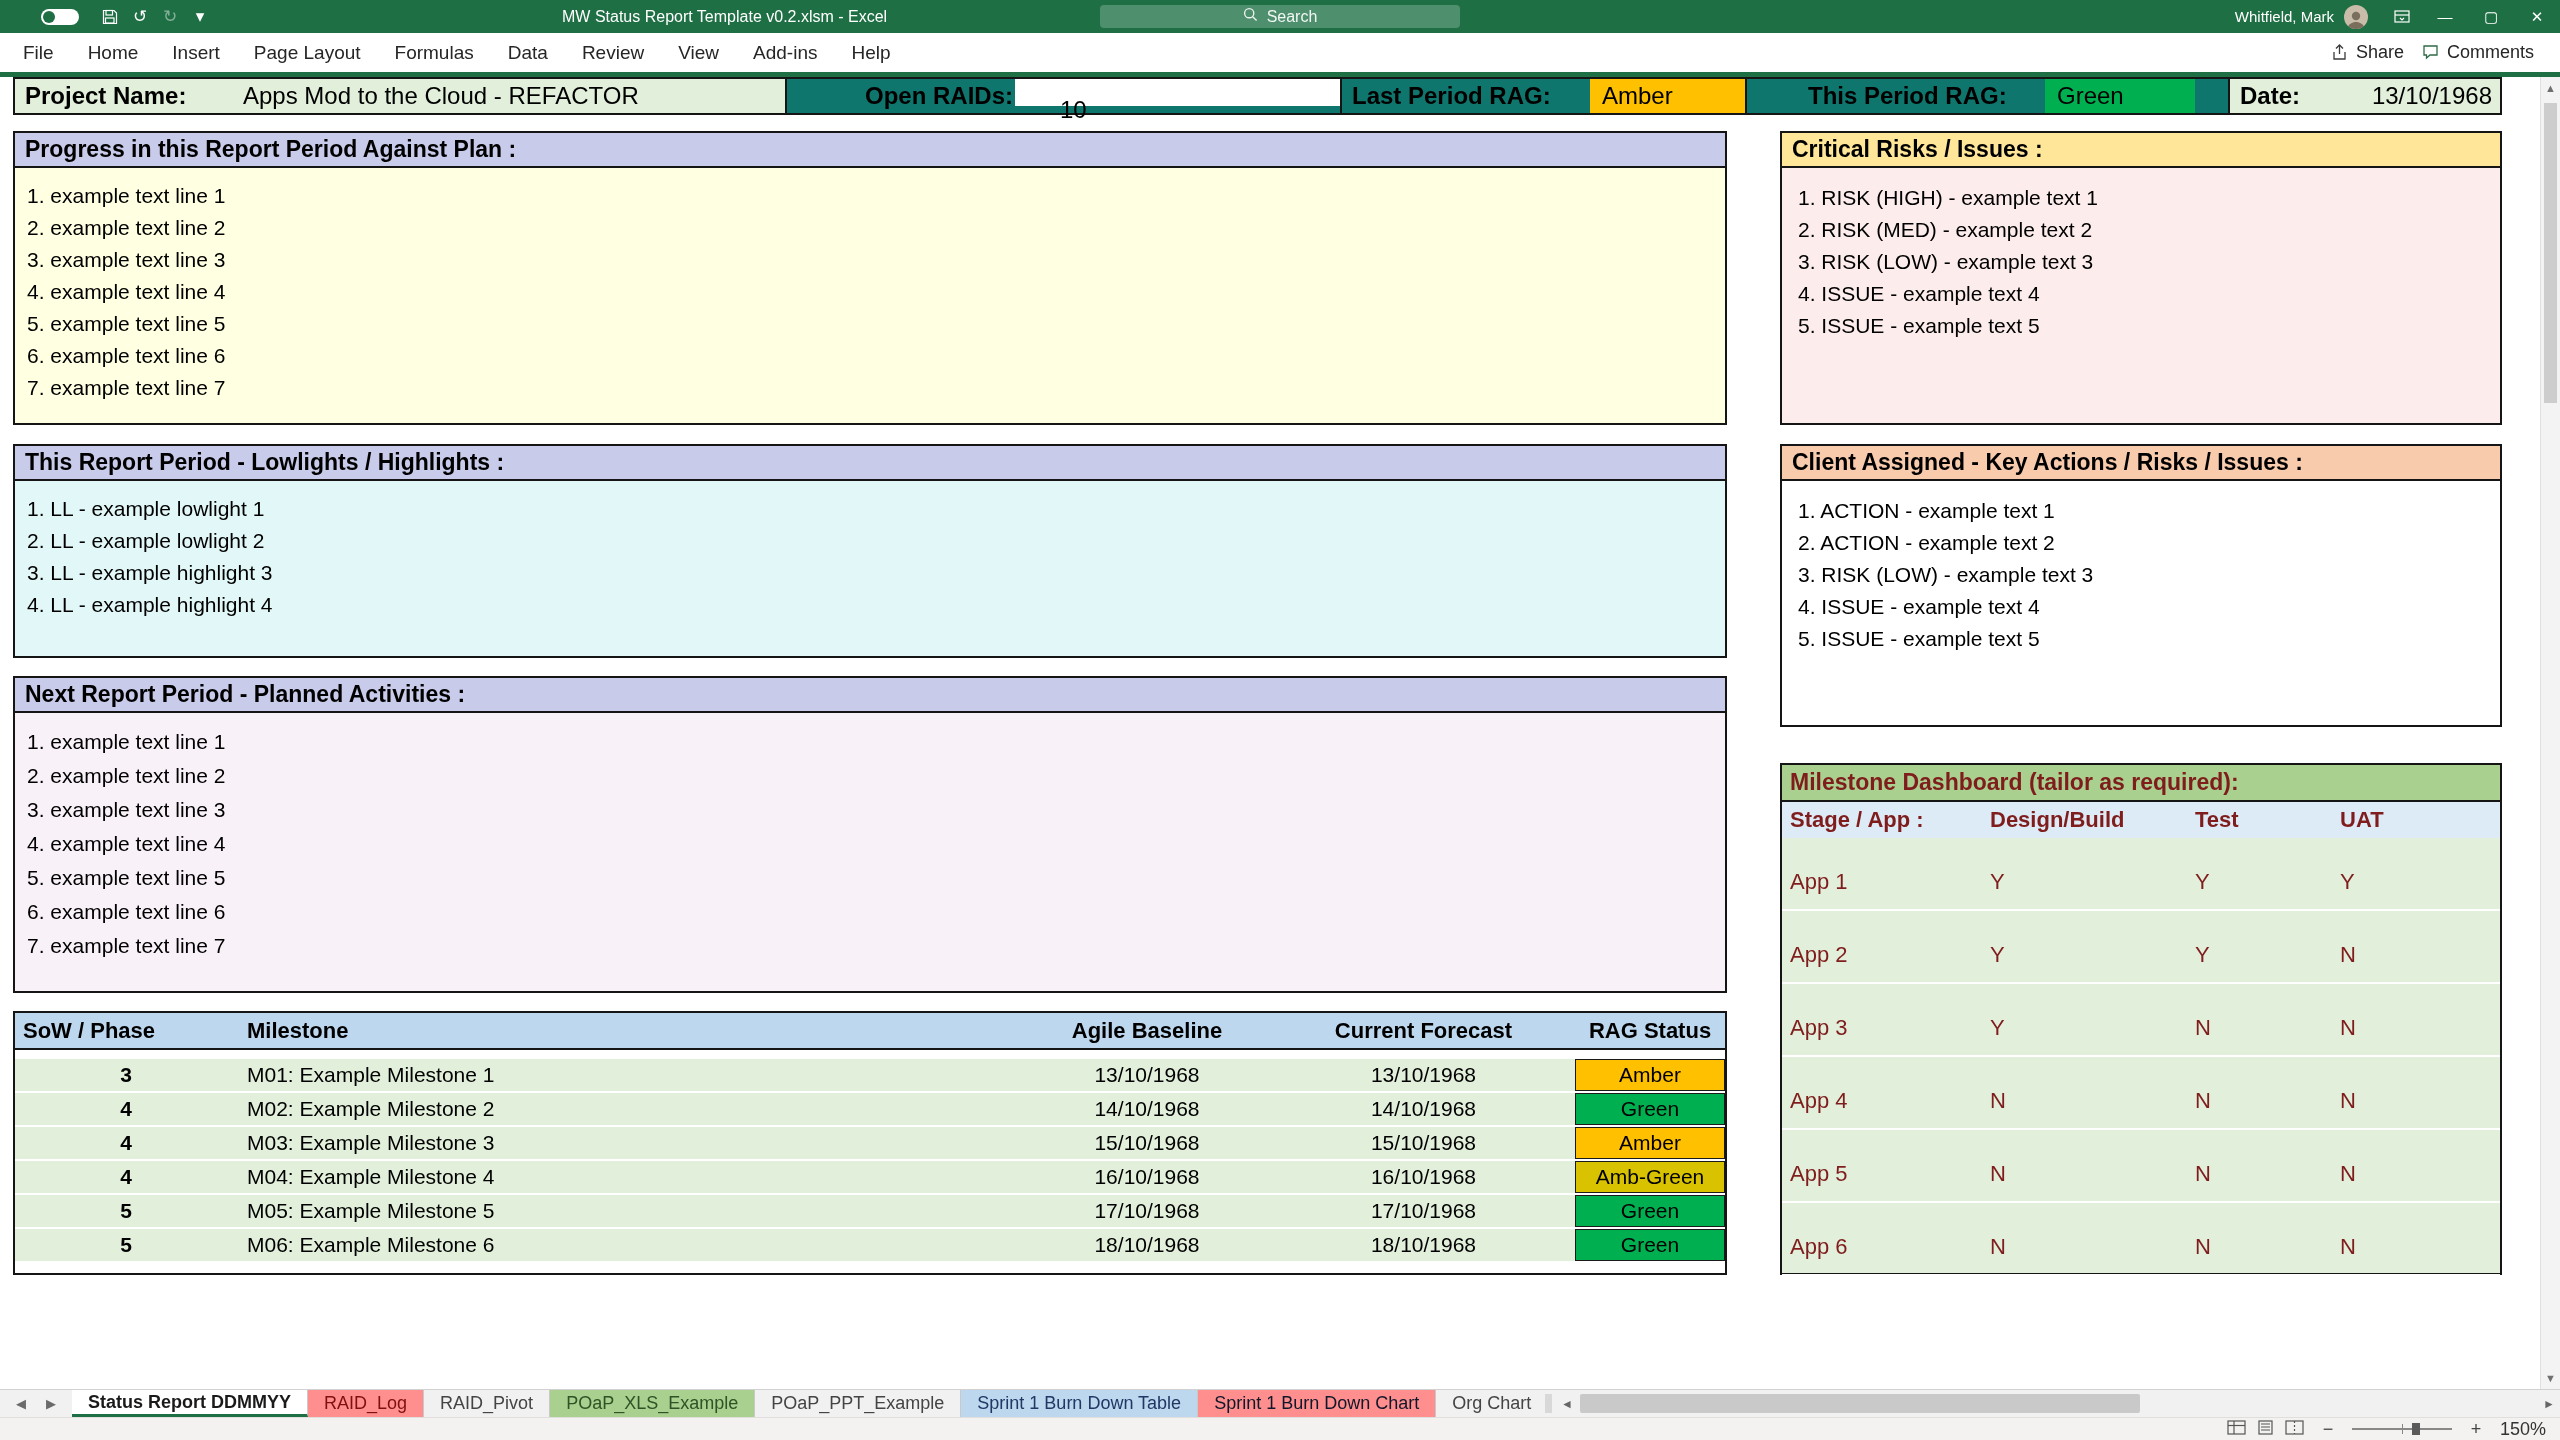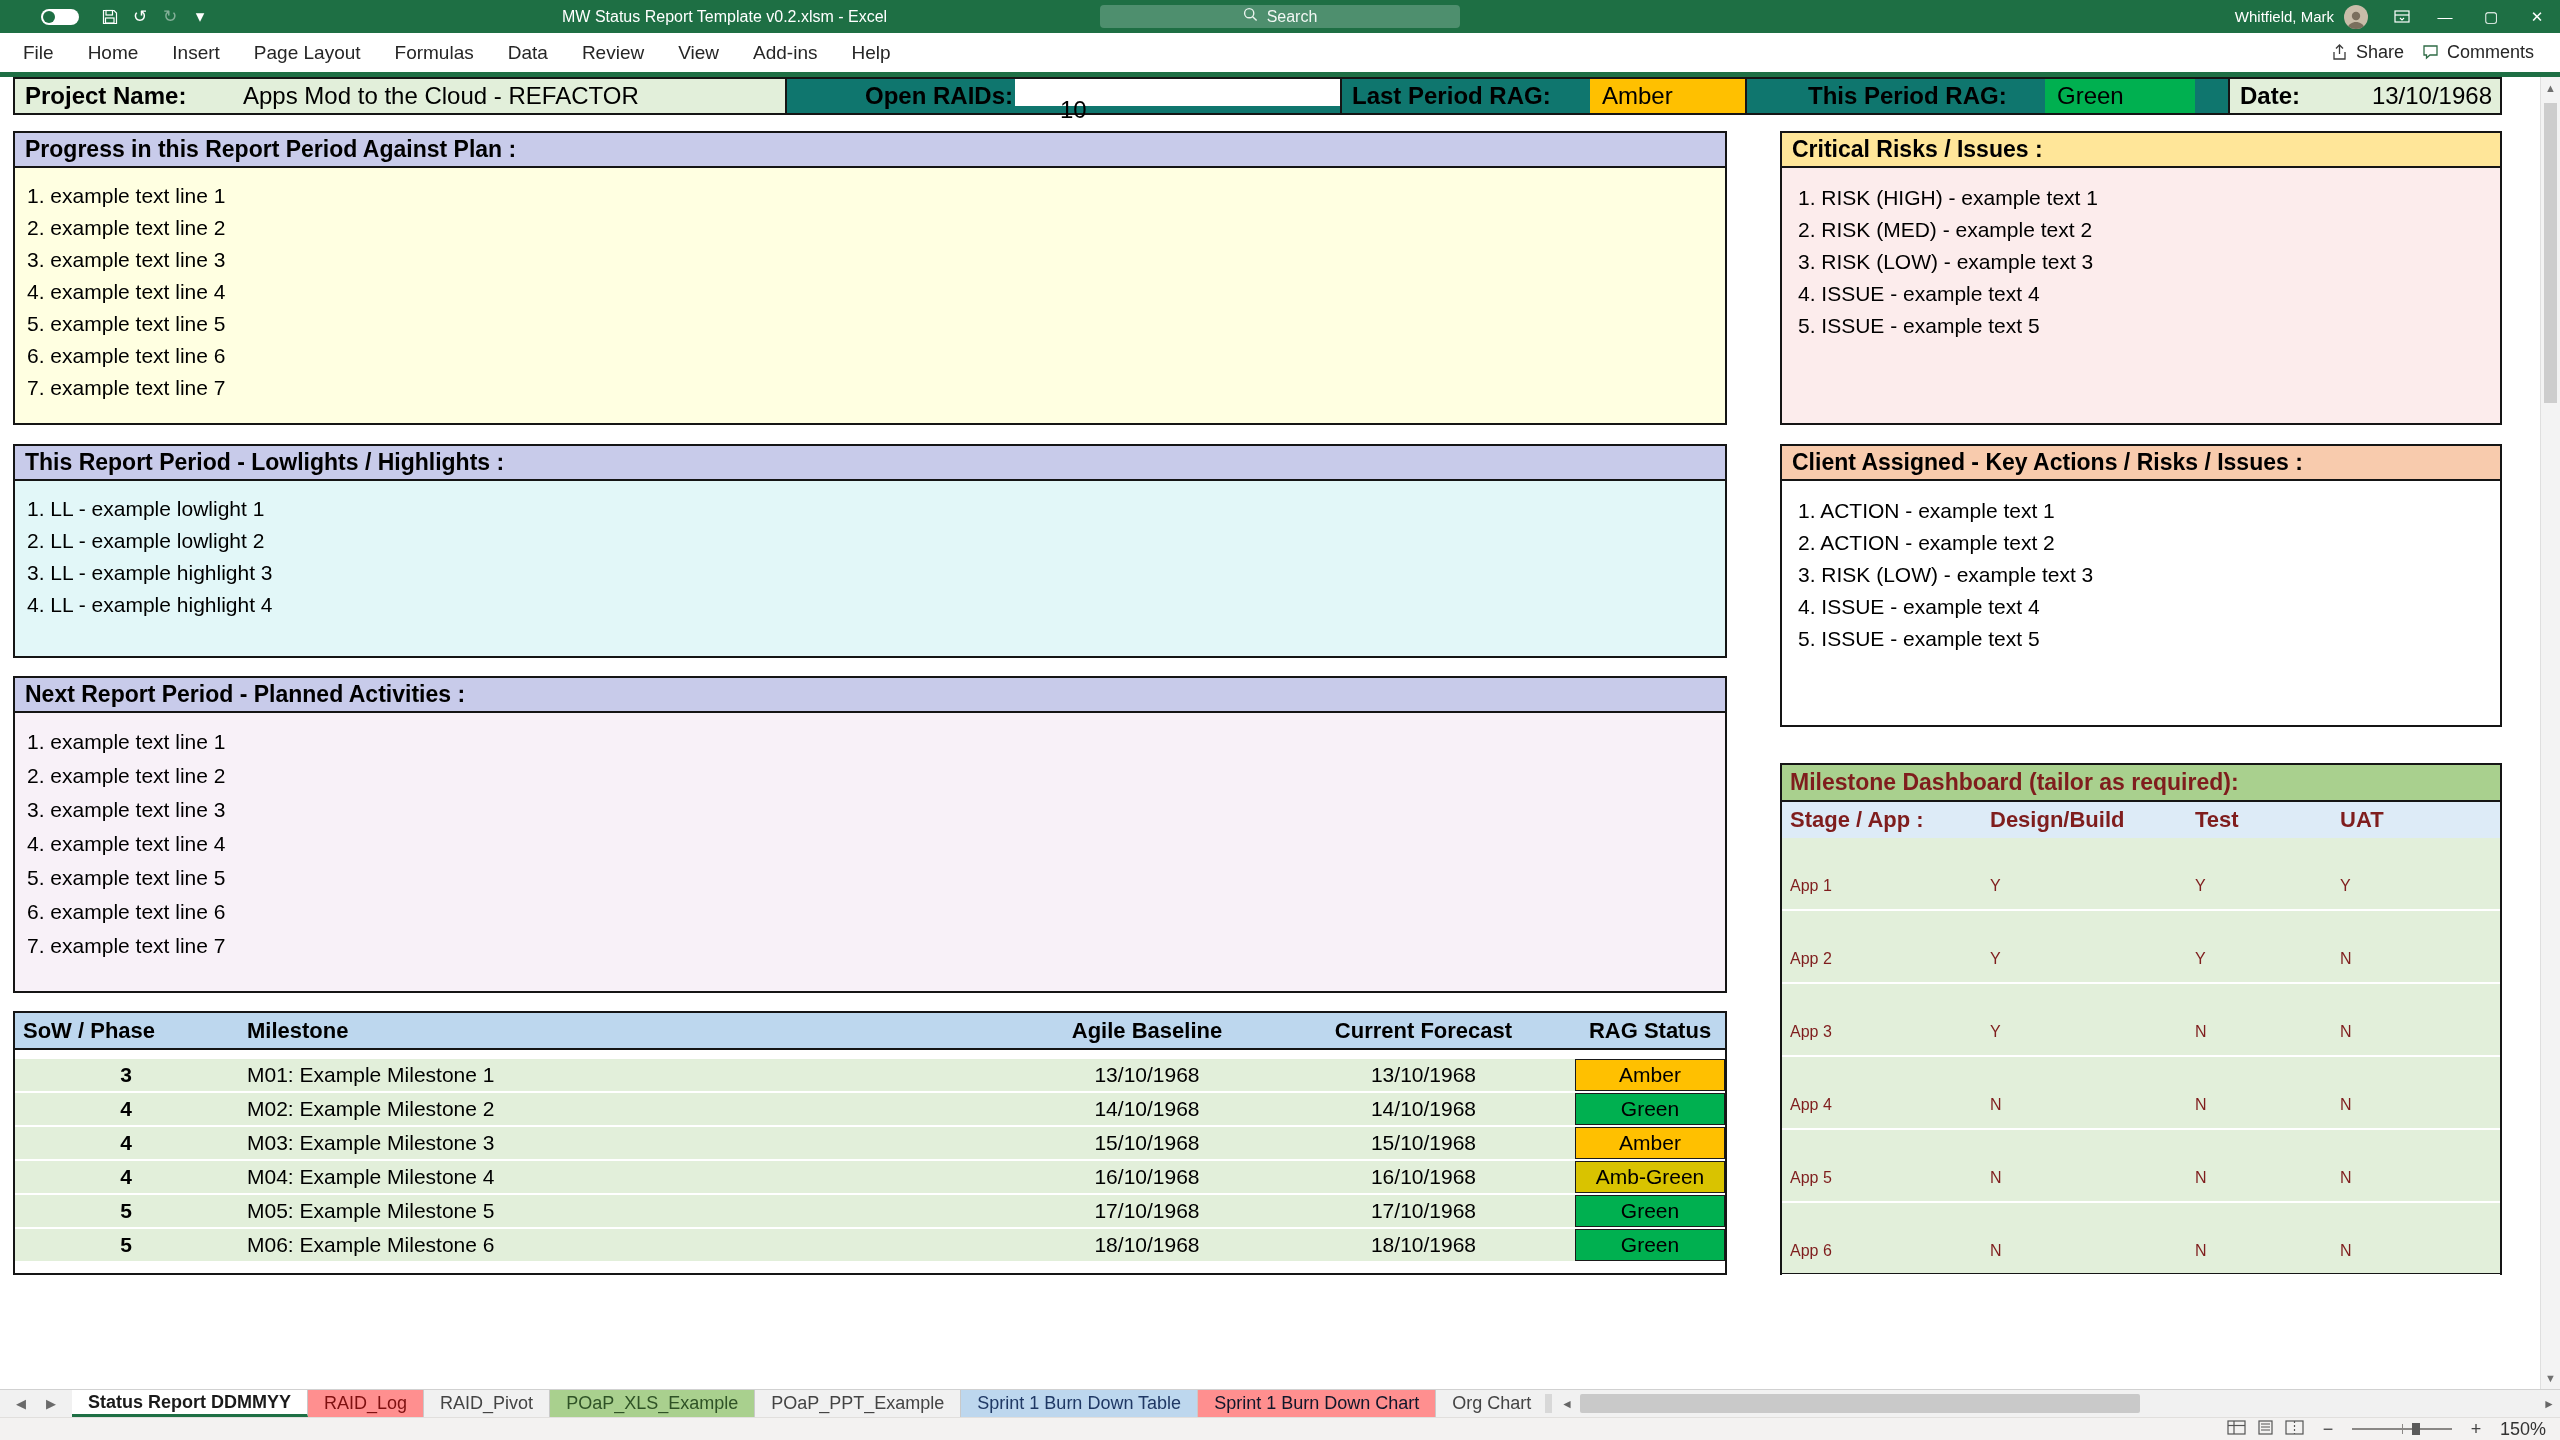--- a/index.html
+++ b/index.html
@@ -78,21 +78,21 @@
   .c-milestone { width:785px; padding-left:10px; }
   .c-baseline { width:250px; text-align:center; }
   .c-forecast { width:303px; text-align:center; }
   .c-rag { width:150px; align-self:stretch; display:flex; align-items:center; justify-content:center; border:1px solid #1A1A1A; }
   .h-rag { width:150px; text-align:center; border:none; }
 
   
   #dash { position:absolute; left:1780px; top:763px; width:722px; height:512px; border:2px solid #151515; background:#E2EFDA; color:#7f1d1d; }
   .dash-title { height:37px; background:#A9D08E; border-bottom:2px solid #151515; display:flex; align-items:center; font-weight:bold; font-size:23px; padding-left:8px; }
   .dash-sub { height:36px; background:#DDEBF7; display:flex; align-items:center; font-weight:bold; font-size:22px; }
-  .dash-row { height:73px; display:flex; align-items:flex-end; padding-bottom:14px; border-bottom:2px solid #FFFFFF; font-size:16px; }
+  .dash-row { height:73px; display:flex; align-items:flex-end; padding-bottom:14px; border-bottom:2px solid #FFFFFF; font-size:22px; }
   .dc-app { width:200px; padding-left:8px; }
   .dc-design { width:205px; padding-left:8px; }
   .dc-test { width:145px; padding-left:8px; }
   .dc-uat { width:168px; padding-left:8px; }
 
   
   .vscroll { position:absolute; right:0; top:77px; width:20px; height:1312px; background:#F3F3F3; border-left:1px solid #DFDFDF; }
   .vs-arrow { position:absolute; left:0; width:100%; height:22px; display:flex; align-items:center; justify-content:center; color:#707070; font-size:11px; }
   .vs-thumb { position:absolute; left:3px; top:26px; width:13px; height:300px; background:#CDCDCD; }
 

